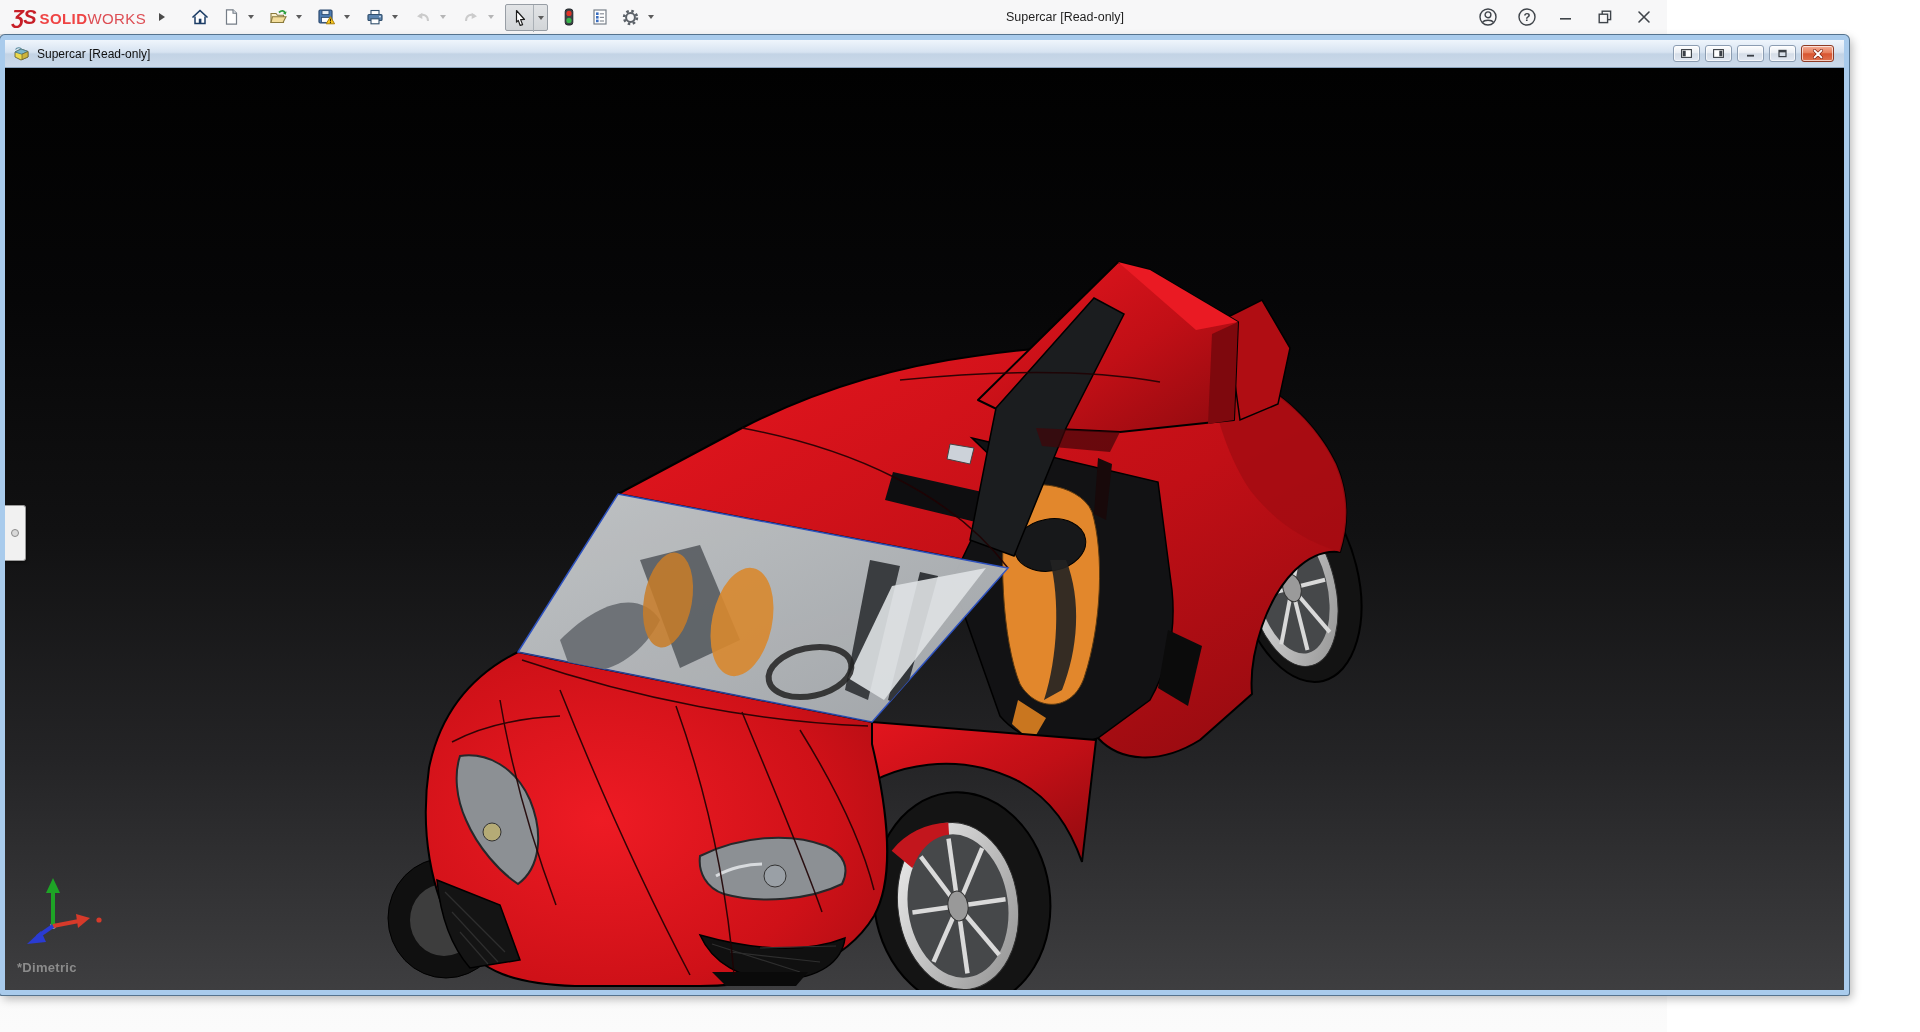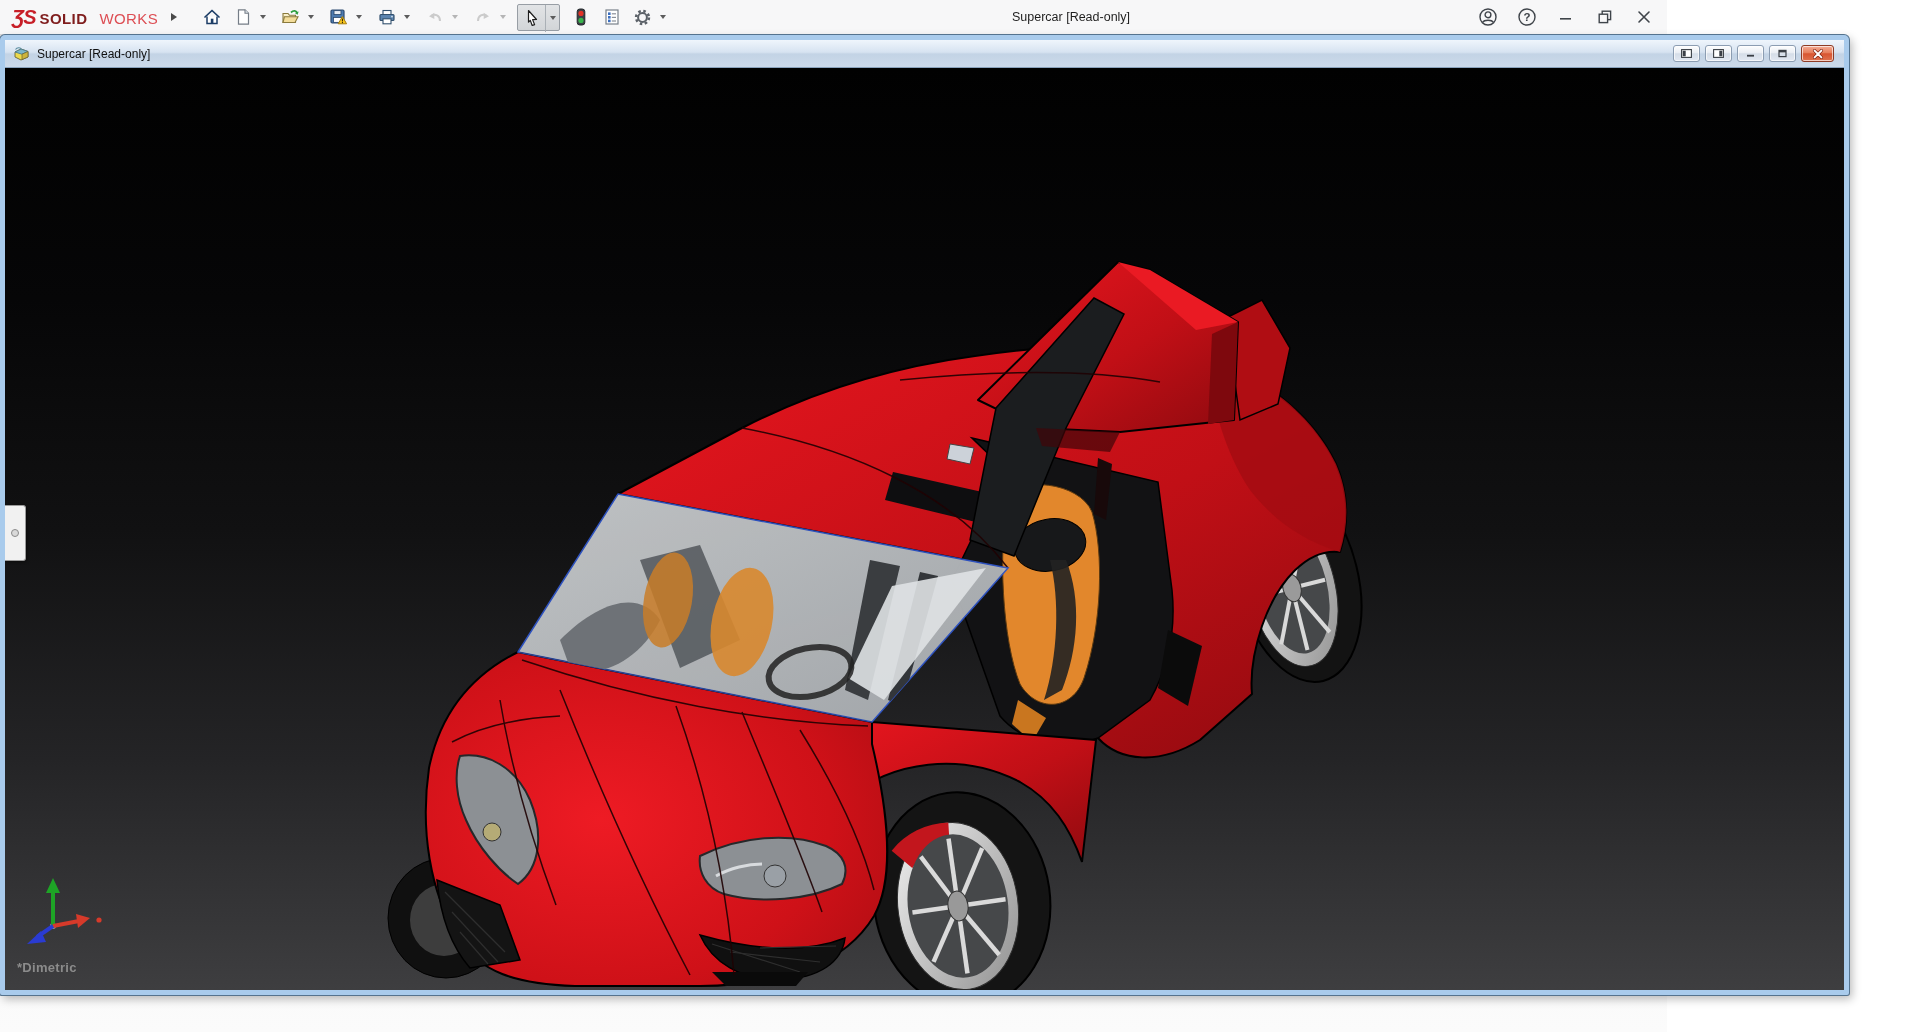--- a/index.html
+++ b/index.html
@@ -6,22 +6,22 @@
   html,body { width:1920px; height:1032px; overflow:hidden; }
   body { font-family:"Liberation Sans", sans-serif; background:#fff; }
   .app { position:relative; width:1667px; height:1032px; }
 
   
   .titlebar { position:absolute; top:0; left:0; right:0; height:35px;
     background:#f7f7f8; border-bottom:1px solid #d6d6d6;
     display:flex; align-items:center; padding:0 10px 0 12px; }
   .logo { display:flex; align-items:baseline; margin-right:6px; white-space:nowrap; }
   .logo-mark { font-style:italic; font-weight:900; font-size:20px; color:#c71f28; letter-spacing:-1px; margin-right:4px; }
-  .logo-solid { font-weight:700; font-size:15px; color:#7f1d1d; letter-spacing:.4px; }
-  .logo-works { font-weight:400; font-size:15px; color:#dd4e54; letter-spacing:.4px;margin-left:12px; }
+  .logo-solid { font-weight:700; font-size:15px; color:#ef4444; letter-spacing:.4px; }
+  .logo-works { font-weight:400; font-size:15px; color:#dd4e54; letter-spacing:.4px; }
   .flyout { width:20px; height:26px; display:flex; align-items:center; justify-content:center;
     background:none; border:none; cursor:pointer; margin-right:14px; }
   .flyout span { width:0; height:0; border-top:4.5px solid transparent; border-bottom:4.5px solid transparent; border-left:6px solid #4a4a4a; }
   .qat { display:flex; align-items:center; }
   .tbtn { width:27px; height:27px; background:none; border:1px solid transparent; border-radius:2px;
     display:flex; align-items:center; justify-content:center; cursor:pointer; }
   .drop { width:14px; height:27px; background:none; border:none; display:flex; align-items:center;
     justify-content:center; cursor:pointer; margin-right:7px; }
   .drop i { width:0; height:0; border-left:3.5px solid transparent; border-right:3.5px solid transparent; border-top:4px solid #5c5c5c; }
   .disabled { opacity:.42; filter:grayscale(1); }

